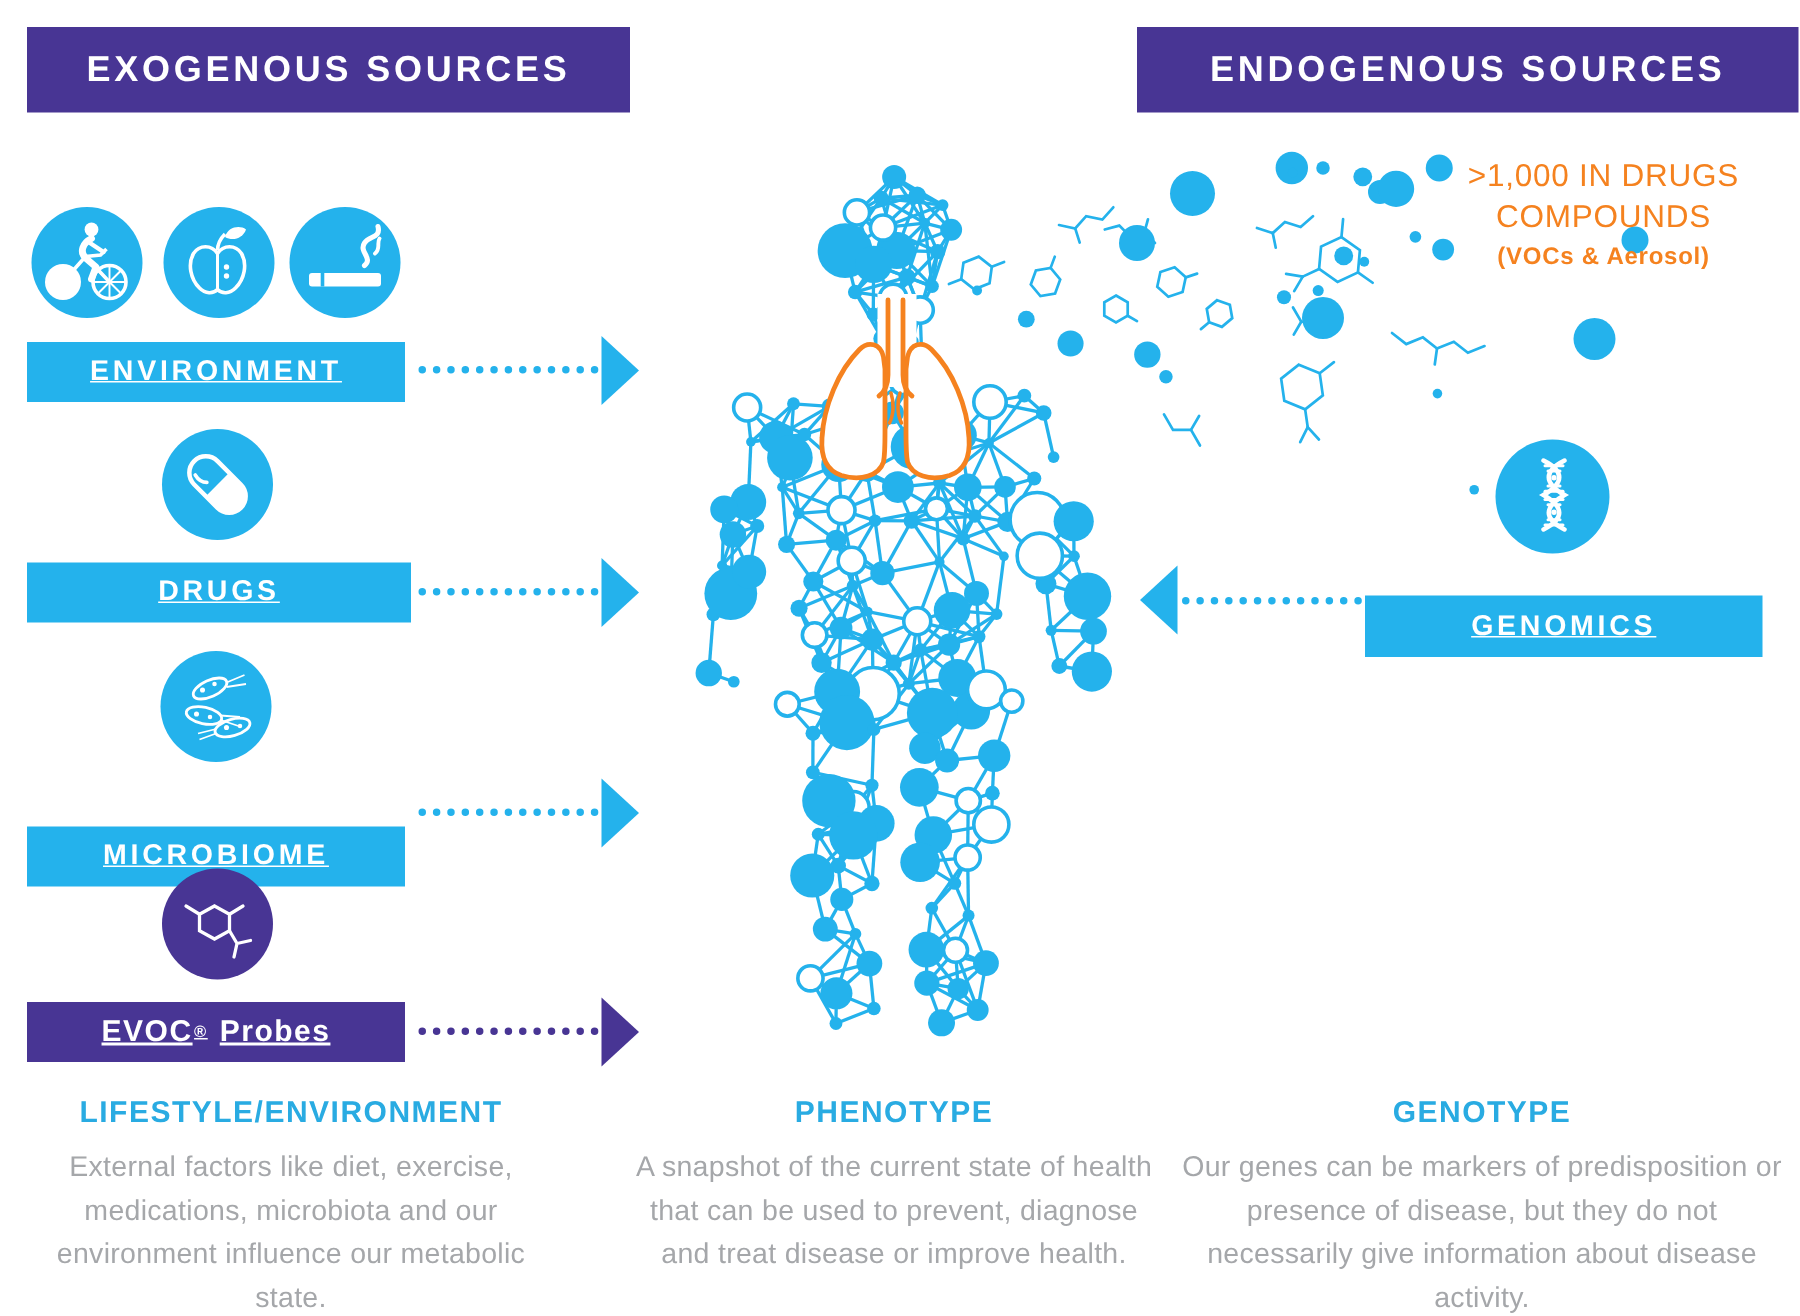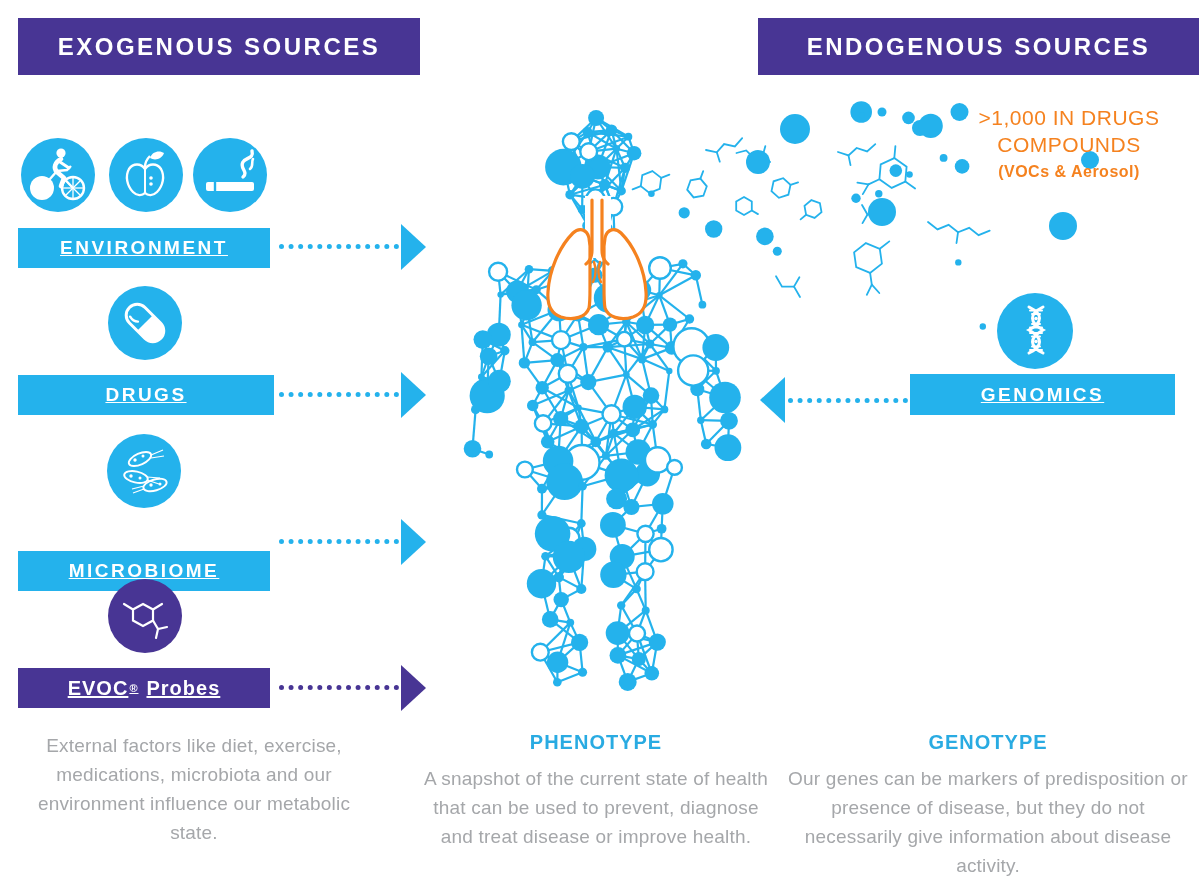--- a/index.html
+++ b/index.html
@@ -1,21 +1,21 @@
 <!DOCTYPE html>
 <html style="--blue: #24B2EC; --purple: #483594; --orange: #F5821F; --gray: #A5A7AA; --headblue: #29ABE2;"><head>
 <meta charset="utf-8">
 <style>
   :root{
     --blue:#24B2EC; --purple:#483594; --orange:#F5821F;
     --gray:#A5A7AA; --headblue:#29ABE2;
   }
   html,body{margin:0;padding:0;background:#fff;}
   .canvas{position:relative;width:1200px;height:877px;background:#fff;overflow:hidden;
-          font-family:"Liberation Sans",sans-serif;}
+          font-family:"Liberation Sans",sans-serif;border-radius:13px;}
   #art{position:absolute;left:0;top:0;z-index:1;}
   .banner{position:absolute;height:57px;background:var(--purple);color:#fff;
           font-size:24px;font-weight:700;letter-spacing:2.5px;text-align:center;
           line-height:57px;z-index:2;}
   .circ{position:absolute;width:74px;height:74px;border-radius:50%;background:var(--blue);z-index:2;}
   .circ.purple{background:var(--purple);}
   .circ svg{display:block;}
   .bar{position:absolute;height:40px;background:var(--blue);color:#fff;z-index:2;
        display:flex;align-items:center;justify-content:center;
        font-size:19px;font-weight:700;letter-spacing:2.5px;text-decoration:underline;}
@@ -840,25 +840,26 @@
           <line x1="35" y1="43.5" x2="43" y2="43.5"></line>
         <line x1="35" y1="53.5" x2="43" y2="53.5"></line>
           <line x1="33" y1="57" x2="45" y2="57"></line>
       </g>
       <circle cx="39" cy="25.5" r="1.8" fill="#fff"></circle>
         <circle cx="39" cy="48.5" r="1.8" fill="#fff"></circle>
     </svg>
   </div>
   <div class="tri left" style="left:760px;top:377px;"></div>
   <div class="dotline" style="left:788px;top:398px;width:120px;"></div>
-  <div class="bar" style="left:910px;top:374px;width:265px;height:41px;text-align:center;">
+  <div class="bar" style="left:910px;top:397px;width:265px;height:41px;text-align:center;">
     <span>GENOMICS</span>
   </div>
 
   <div class="footer-col" style="left:18px;width:352px;">
+    <h3>LIFESTYLE/ENVIRONMENT</h3>
     <p>External factors like diet, exercise, medications, microbiota and our environment influence our metabolic state.</p>
   </div>
   <div class="footer-col" style="left:420px;width:352px;">
     <h3>PHENOTYPE</h3>
     <p>A snapshot of the current state of health that can be used to prevent, diagnose and treat disease or improve health.</p>
   </div>
   <div class="footer-col" style="left:788px;width:400px;">
     <h3>GENOTYPE</h3>
     <p>Our genes can be markers of predisposition or presence of disease, but they do not necessarily give information about disease activity.</p>
   </div>

